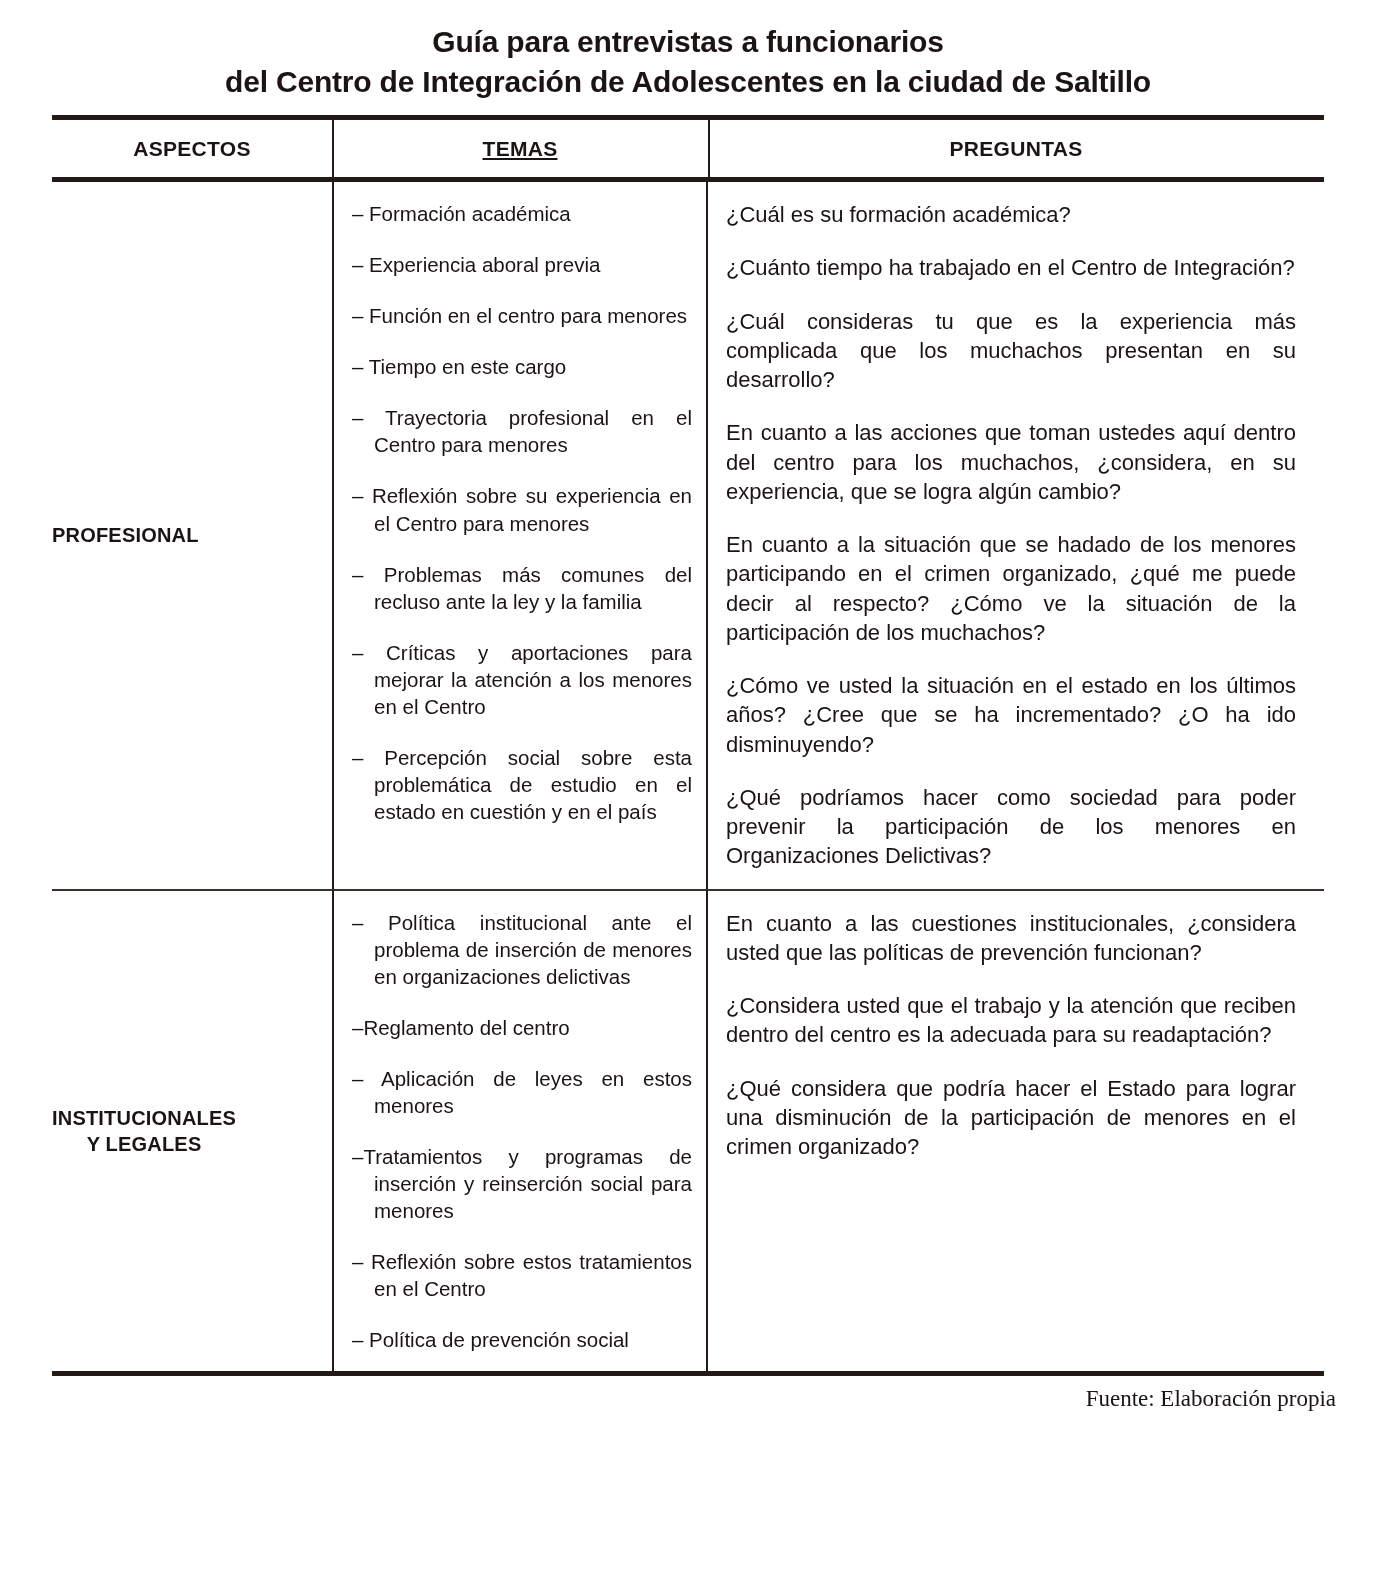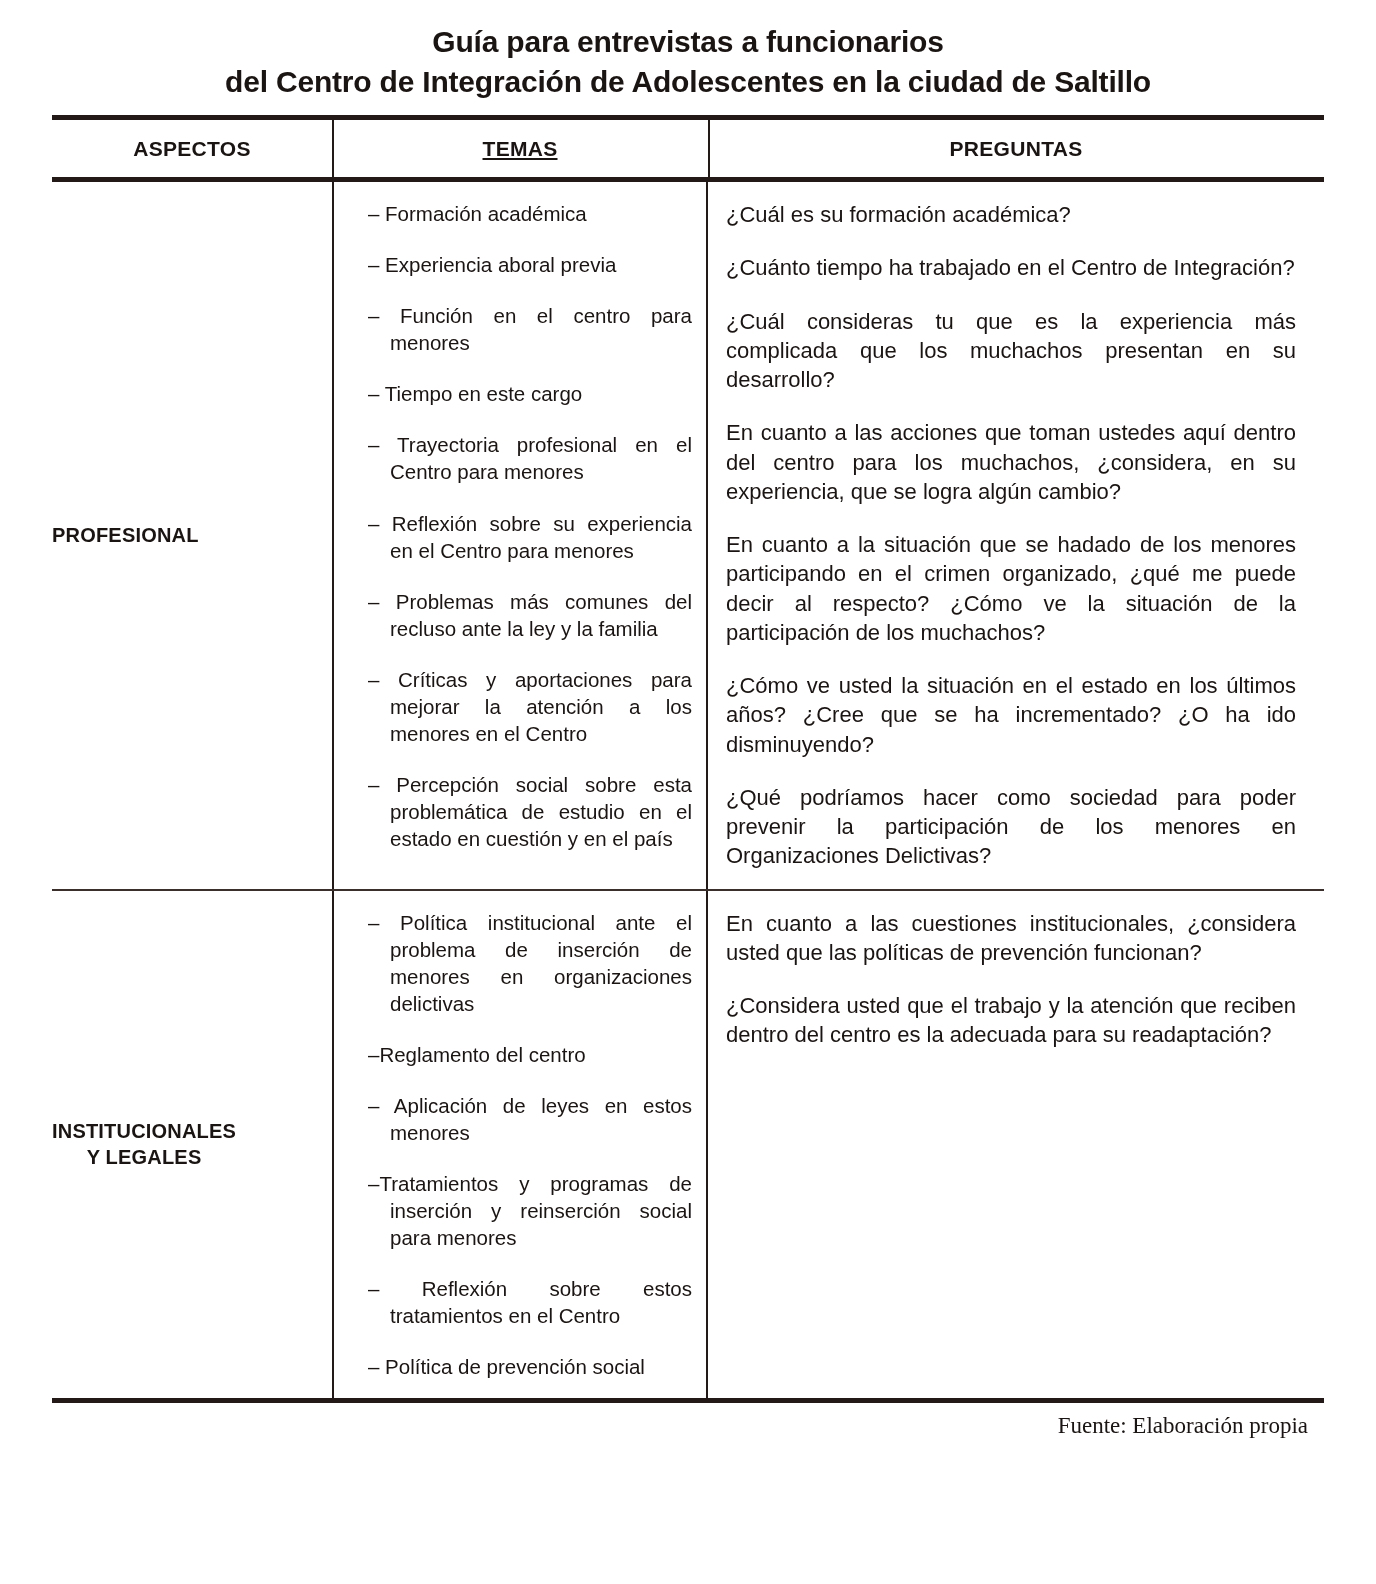--- a/index.html
+++ b/index.html
@@ -104,21 +104,21 @@
     font-weight: bold;
     line-height: 1.32;
     letter-spacing: 0.2px;
   }
 
   .tema-item {
     font-size: 20.5px;
     line-height: 1.32;
     text-align: justify;
     text-justify: inter-word;
-    margin: 0 0 24px 16px;
+    margin: 0 0 24px 0;
     padding-left: 22px;
     text-indent: -22px;
     hyphens: manual;
     word-spacing: 0;
   }
   .tema-item:last-child { margin-bottom: 0; }
 
   .pregunta-item {
     font-size: 22px;
     line-height: 1.33;
@@ -127,21 +127,21 @@
     margin: 0 12px 24px 0;
     hyphens: manual;
   }
   .pregunta-item:last-child { margin-bottom: 0; }
 
   
   .row-sep { height: 2px; background: #3b2f2b; width: 100%; }
 
   
   .fuente {
-    margin: 0 68px 0 52px;
+    margin: 0 40px 0 52px;
     text-align: right;
     font-family: "Liberation Serif", serif;
     font-size: 23px;
     padding-top: 10px;
     color: #1a1412;
   }
 
   
   .head-row .vdiv {
     position: absolute;
@@ -214,20 +214,21 @@
         <div class="tema-item">– Política institucional ante el problema de inserción de menores en organizaciones delictivas</div>
         <div class="tema-item">–Reglamento del centro</div>
         <div class="tema-item">– Aplicación de leyes en estos menores</div>
         <div class="tema-item">–Tratamientos y programas de inserción y reinserción social para menores</div>
         <div class="tema-item">– Reflexión sobre estos tratamientos en el Centro</div>
         <div class="tema-item">– Política de prevención social</div>
       </div>
       <div class="cell preguntas">
         <div class="pregunta-item">En cuanto a las cuestiones institucionales, ¿considera usted que las políticas de prevención funcionan?</div>
         <div class="pregunta-item">¿Considera usted que el trabajo y la atención que reciben dentro del centro es la adecuada para su readaptación?</div>
+        <div class="pregunta-item">¿Qué considera que podría hacer el Estado para lograr una disminución de la participación de menores en el crimen organizado?</div>
       </div>
     </div>
 
     <div class="rule-thick"></div>
 
   </div>
 
   <div class="fuente">Fuente: Elaboración propia</div>
 
 </div>

